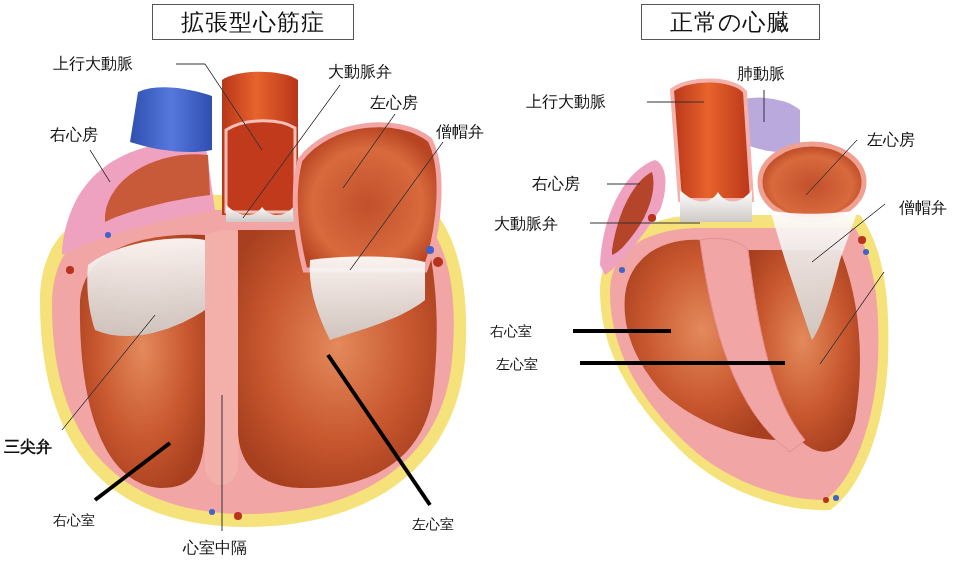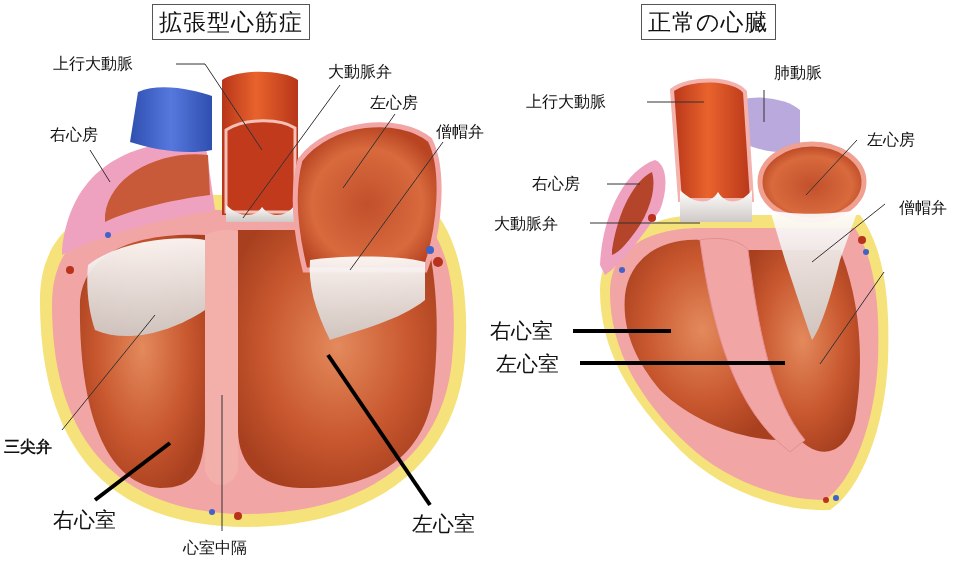--- a/index.html
+++ b/index.html
@@ -1,23 +1,23 @@
 <!DOCTYPE html>
 <html><head>
 <meta charset="utf-8">
 <style>
   html, body { margin:0; padding:0; background:#ffffff; }
   body { width:968px; height:563px; position:relative; overflow:hidden;
          font-family:"DejaVu Sans","Liberation Sans",sans-serif; color:#111; }
   .stage { position:absolute; left:0; top:0; width:968px; height:563px; }
   svg.art { position:absolute; left:0; top:0; }
   .title-box { position:absolute; border:1.5px solid #555; background:#fff;
-               font-size:23px; line-height:34px; padding:0 6px; letter-spacing:1px; white-space:nowrap;text-align:right; }
+               font-size:23px; line-height:34px; padding:0 28px; letter-spacing:1px; white-space:nowrap;text-align:right; }
   .lbl { position:absolute; font-size:16px; line-height:20px; white-space:nowrap; color:#111; }
-  .lbl.big { font-size:21px; line-height:24px; }
+  .lbl.big { font-size:14px; line-height:24px; }
 </style>
 </head>
 <body>
 
 <div class="stage">
 
   <svg class="art" width="968" height="563" viewBox="0 0 968 563">
     <defs>
       <radialGradient id="cav" cx="50%" cy="45%" r="60%">
         <stop offset="0%" stop-color="#e38a5c"></stop>
@@ -146,21 +146,21 @@
   <div class="lbl" style="left:53px; top:54px;">上行大動脈</div>
   <div class="lbl" style="left:50px; top:125px;">右心房</div>
   <div class="lbl" style="left:328px; top:62px;">大動脈弁</div>
   <div class="lbl" style="left:370px; top:93px;">左心房</div>
   <div class="lbl" style="left:436px; top:122px;">僧帽弁</div>
   <div class="lbl" style="left:4px; top:437px;font-weight:bold;">三尖弁</div>
   <div class="lbl big" style="left:53px; top:508px;">右心室</div>
   <div class="lbl" style="left:183px; top:538px;text-align:right;">心室中隔</div>
   <div class="lbl big" style="left:412px; top:512px;">左心室</div>
 
-  <div class="lbl" style="left:774px; top:64px;font-family:Liberation Mono, monospace;">肺動脈</div>
+  <div class="lbl" style="left:737px; top:64px;">肺動脈</div>
   <div class="lbl" style="left:526px; top:92px;">上行大動脈</div>
   <div class="lbl" style="left:867px; top:130px;">左心房</div>
   <div class="lbl" style="left:532px; top:174px;">右心房</div>
   <div class="lbl" style="left:899px; top:198px;">僧帽弁</div>
   <div class="lbl" style="left:494px; top:214px;">大動脈弁</div>
   <div class="lbl big" style="left:490px; top:319px;">右心室</div>
   <div class="lbl big" style="left:496px; top:352px;">左心室</div>
 
 </div>
 

